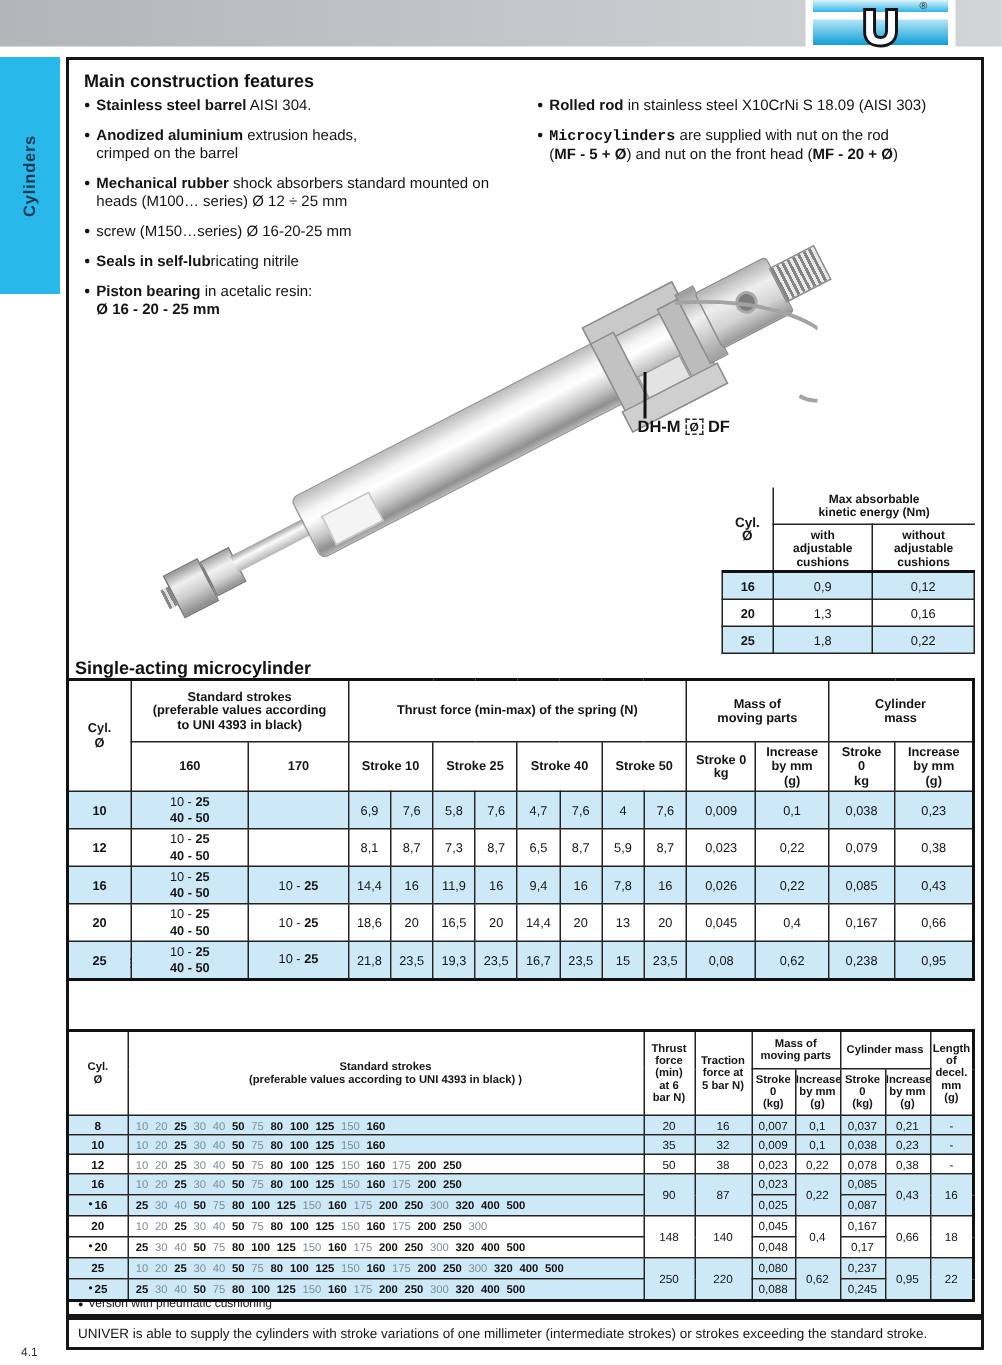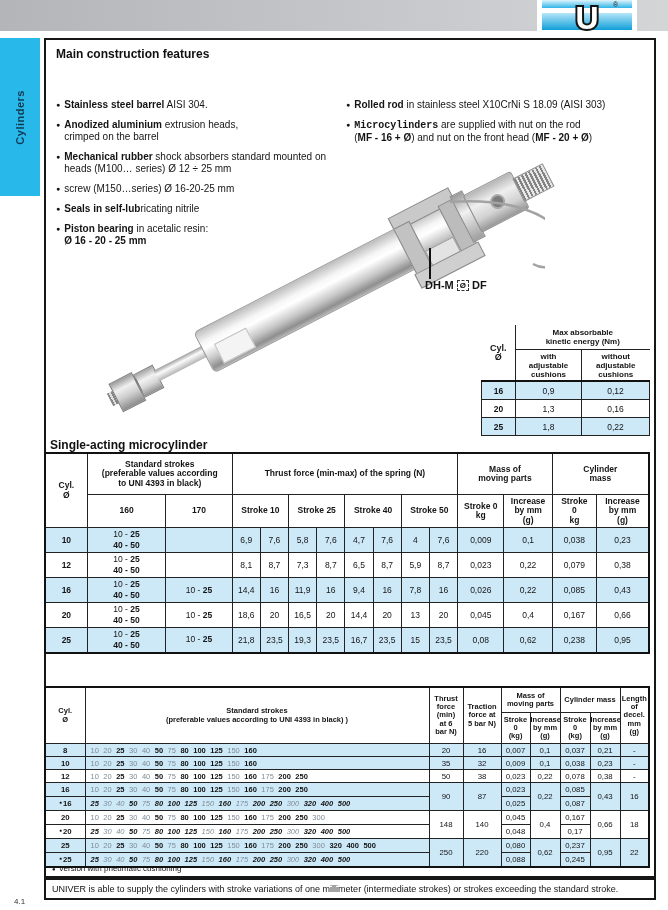--- a/index.html
+++ b/index.html
@@ -20,23 +20,23 @@
   
   .side-tab{position:absolute;left:0;top:38px;width:40px;height:158px;background:#29b8ea;
     display:flex;align-items:center;justify-content:center;}
   .side-tab span{writing-mode:vertical-rl;transform:rotate(180deg);
     font-size:11px;font-weight:bold;color:#0e3950;letter-spacing:.5px;}
   
   .main-box{position:absolute;left:44px;top:38px;width:612px;height:840px;
     border:2px solid #161616;box-sizing:border-box;background:#fff;}
   .sec-title{position:absolute;font-size:12px;font-weight:bold;color:#111;}
   #features-title{left:10px;top:7px;}
-  .feat-col{position:absolute;top:25px;margin-top:34px;}
+  .feat-col{position:absolute;top:25px;}
   #feat-left{left:10px;width:292px;}
-  #feat-right{left:300px;width:300px;}
+  #feat-right{left:312px;width:300px;}
   .bullet{display:flex;margin-bottom:8px;font-size:10px;line-height:12px;}
   .bullet .mk{font-size:7px;line-height:12px;margin-right:4px;}
   .bullet .line{white-space:nowrap;}
   
   .photo{position:absolute;left:55px;top:160px;width:490px;height:278px;}
   .cyl-axis{position:absolute;left:55px;top:212px;width:492px;height:56px;
     transform:rotate(-27.3deg);transform-origin:0 50%;}
   .rod-end{position:absolute;left:0;top:21px;width:50px;height:14px;
     background:repeating-linear-gradient(90deg,#888 0 2px,#ddd 2px 4px);}
   .nutA{position:absolute;left:6px;top:13px;width:24px;height:30px;
@@ -93,21 +93,21 @@
   #stable .line{line-height:11px;}
   
   #dtable{position:absolute;left:44px;top:686px;width:606px;font-size:7.8px;border:2px solid #111;}
   #dtable th{font-size:7.5px;line-height:8.2px;}
   #dtable thead tr:first-child th{height:24px;}
   #dtable thead tr:last-child th{height:30px;}
   #dtable tbody tr.single{height:13px;}
   #dtable tbody tr.pair{height:14px;}
   #dtable td.dia{font-weight:bold;}
   #dtable td.strokes{text-align:left;padding-left:5px;white-space:nowrap;}
-  #dtable td.strokes.indent{font-style:italic;}
+  #dtable td.strokes.indent{}
   .num{margin-right:4.5px;font-size:7.5px;}
   .num.pref{font-weight:bold;color:#111;}
   .num.np{color:#7f8b96;}
   .bdot{font-size:5px;vertical-align:2px;margin-right:1px;}
   
   .fnote{position:absolute;left:6px;top:824px;font-size:8px;}
   .fnote .mk{font-size:6px;margin-right:3px;}
   .fstrip{position:absolute;left:44px;top:878px;width:612px;height:22px;border:2px solid #161616;
     box-sizing:border-box;background:#fff;display:flex;align-items:center;padding-left:6px;font-size:9px;}
   .pagenum{position:absolute;left:14px;top:897px;font-size:8px;color:#333;}
@@ -176,21 +176,21 @@
       <div class="bullet">
         <span class="mk">●</span>
         <div class="bt">
           <div class="line"><span style="font-weight: bold;">Rolled rod</span><span> in stainless steel X10CrNi S 18.09 (AISI 303)</span></div>
         </div>
       </div>
       <div class="bullet">
         <span class="mk">●</span>
         <div class="bt">
           <div class="line"><span style="font-weight: bold; font-family: Liberation Mono, monospace;">Microcylinders</span><span> are supplied with nut on the rod</span></div>
-          <div class="line"><span>(</span><span style="font-weight: bold;">MF - 16 + Ø</span><span>) and nut on the front head (</span><span style="font-weight: bold;">MF - 20 + Ø</span><span>)</span></div>
+          <div class="line"><span>(</span><span style="font-weight: bold;">MF - 5 + Ø</span><span>) and nut on the front head (</span><span style="font-weight: bold;">MF - 20 + Ø</span><span>)</span></div>
         </div>
       </div>
     </div>
   <div class="sec-title" id="sa-title" style="left:4px;top:398px;">Single-acting microcylinder</div>
   <div class="sec-title" style="left:4px;top:594px;">Double-acting microcylinder</div>
   <div class="fnote">
     <span class="mk">●</span><span>Version with pneumatic cushioning</span>
   </div>
 </div>
 

